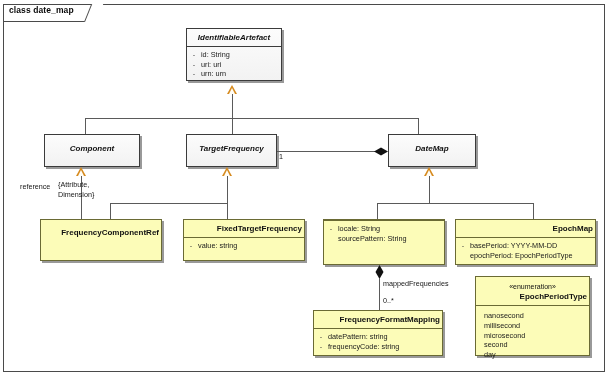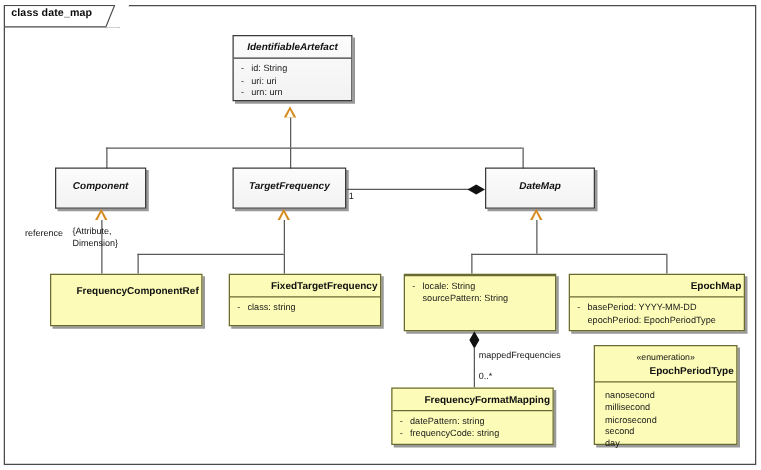--- a/index.html
+++ b/index.html
@@ -96,21 +96,21 @@
 
   <div class="tri" style="left:227px;top:85px;border-left:5px solid transparent;border-right:5px solid transparent;border-bottom:9px solid #d68a1e;"></div>
   <div class="tri" style="left:229px;top:88px;border-left:3px solid transparent;border-right:3px solid transparent;border-bottom:6px solid #fffdf6;"></div>
   <div class="ln lv" style="left:232px;top:94px;height:24px;"></div>
 
   <div class="ln lh" style="left:85px;top:118px;width:333px;"></div>
   <div class="ln lv" style="left:85px;top:118px;height:17px;"></div>
   <div class="ln lv" style="left:232px;top:118px;height:17px;"></div>
   <div class="ln lv" style="left:418px;top:118px;height:17px;"></div>
 
-  <div class="uml white" style="left:44px;top:134px;width:73px;height:33px;">
+  <div class="uml white" style="left:44px;top:134px;width:96px;height:33px;">
     <div class="hdr abstract" style="padding-top:9px;">Component</div>
   </div>
 
   <div class="uml white" style="left:186px;top:134px;width:91px;height:33px;">
     <div class="hdr abstract" style="padding-top:9px;">TargetFrequency</div>
   </div>
 
   <div class="uml white" style="left:388px;top:134px;width:88px;height:33px;">
     <div class="hdr abstract" style="padding-top:9px;">DateMap</div>
   </div>
@@ -147,21 +147,21 @@
   <div class="uml yellow" style="left:40px;top:219px;width:122px;height:42px;">
     <div class="hdr bold" style="padding-top:8px;">FrequencyComponentRef</div>
   </div>
 
   <div class="uml yellow" style="left:183px;top:219px;width:122px;height:42px;">
     <div class="hdr bold">FixedTargetFrequency</div>
     <div class="sep"></div>
     <div class="body">
       <div class="attr">
         <span class="vis">-</span>
-        <span class="txt">class: string</span>
+        <span class="txt">value: string</span>
       </div>
     </div>
   </div>
 
   <div class="uml yellow" style="left:323px;top:219px;width:122px;height:46px;">
     <div class="sep"></div>
     <div class="body">
       <div class="attr">
         <span class="vis">-</span>
         <span class="txt">locale: String</span>

